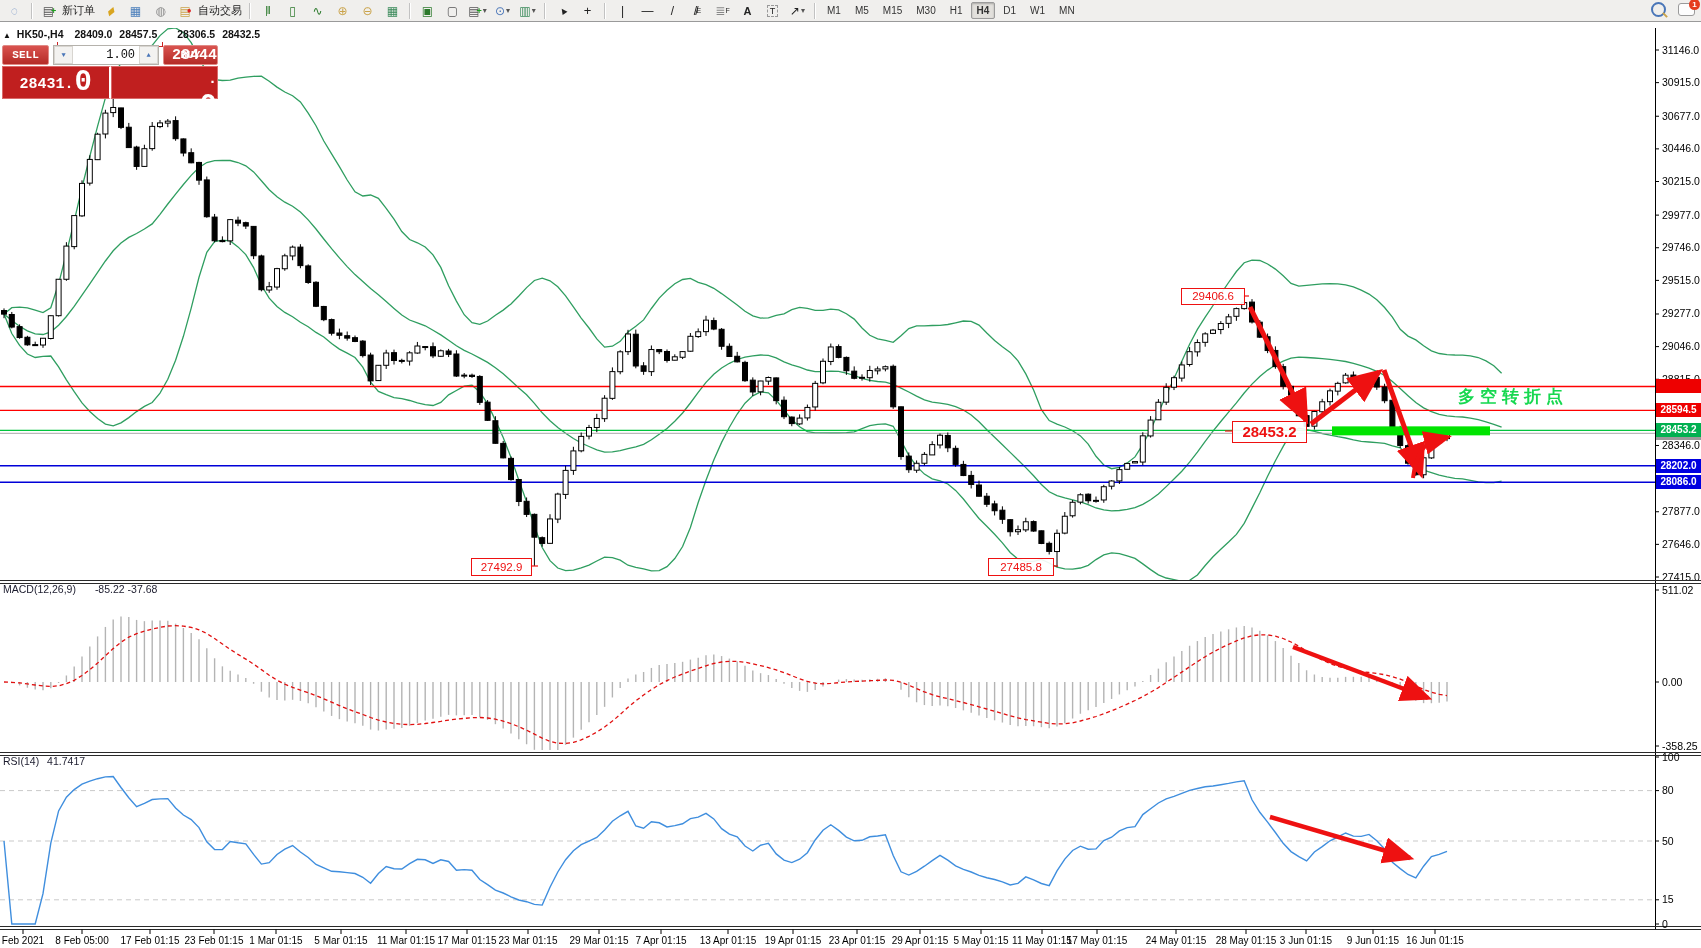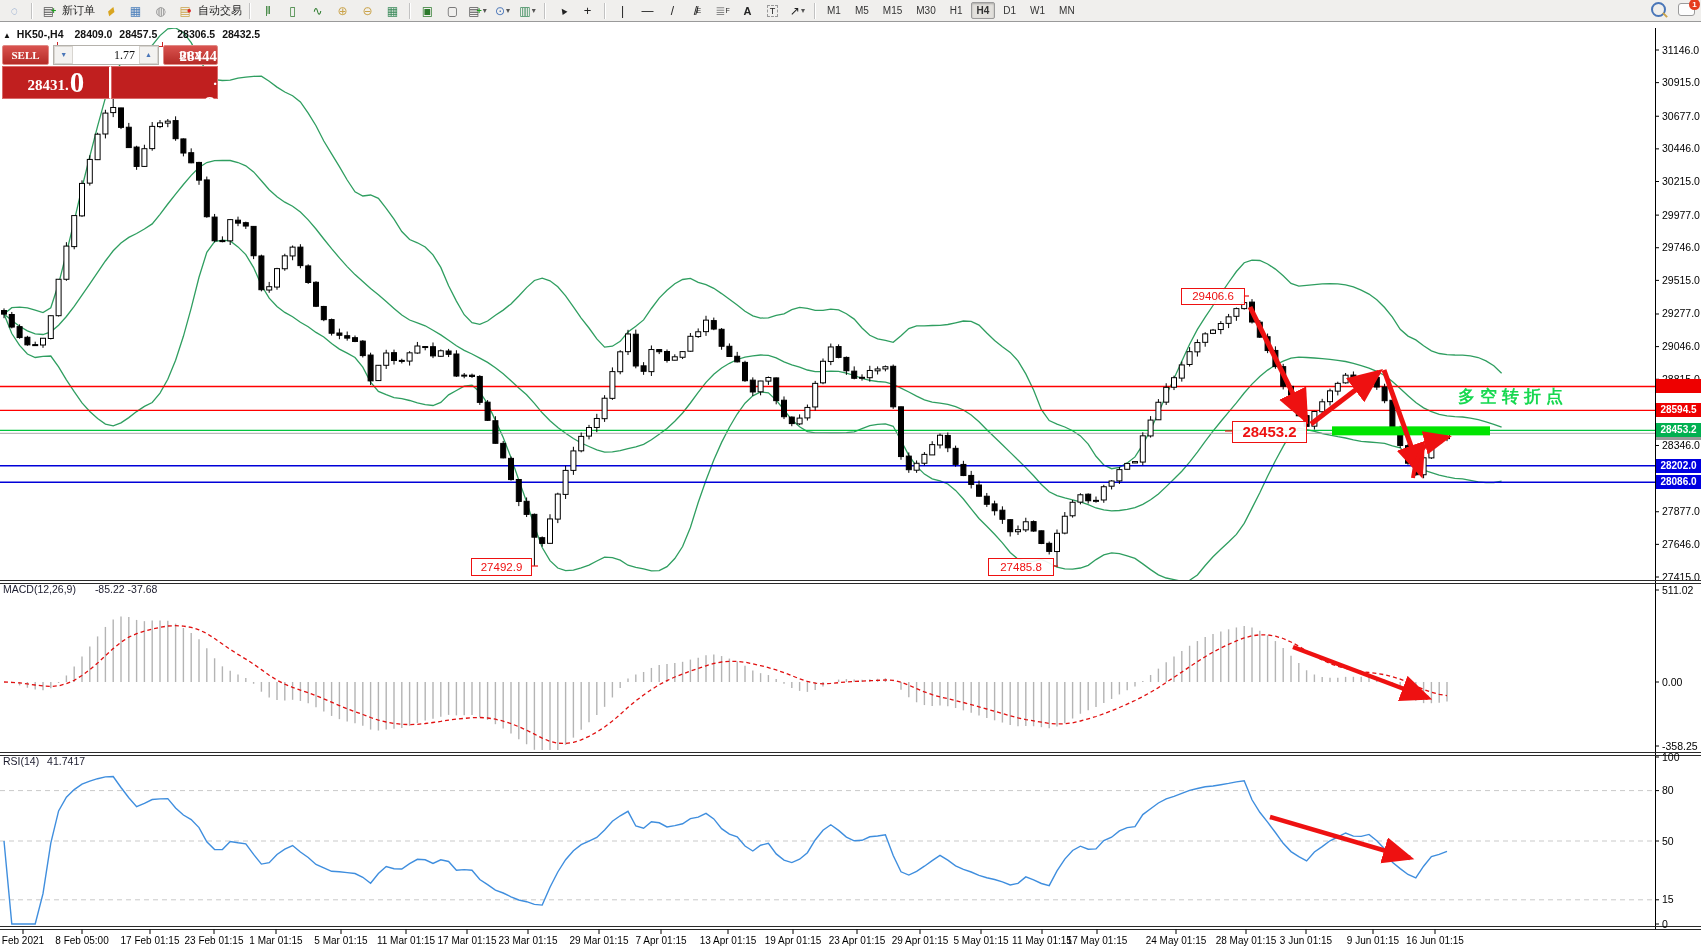--- a/index.html
+++ b/index.html
@@ -19,21 +19,21 @@
   .mag{width:11px;height:11px;border:2px solid #4a76b8;border-radius:50%;position:relative;margin-right:12px;}
   .mag::after{content:"";position:absolute;width:6px;height:2px;background:#caa34a;left:9px;top:10px;transform:rotate(45deg);}
   .chat{width:15px;height:11px;border:1.5px solid #9a9a9a;border-radius:3px;position:relative;background:#fdfdfd;}
   .chat .badge{position:absolute;right:-6px;top:-5px;background:#e53c1e;color:#fff;font-size:8px;font-weight:bold;
                width:11px;height:11px;border-radius:50%;text-align:center;line-height:11px;}
   
   #chart-title{position:absolute;left:3px;top:28px;font-size:10.5px;font-weight:bold;color:#111;z-index:20;white-space:nowrap;}
   #chart-title .tri{font-size:8px;margin-right:3px;color:#111;}
   #title-underline{position:absolute;left:57px;top:42px;width:104px;height:4px;border-left:1px solid #cc2222;
                    border-right:1px solid #cc2222;border-bottom:1px solid #cc2222;z-index:20;}
-  #quote{position:absolute;left:2px;top:45px;width:216px;z-index:25;font-family:Liberation Serif, serif;}
+  #quote{position:absolute;left:2px;top:45px;width:216px;z-index:25;font-family:Liberation Mono, monospace;}
   #quote .row1{display:flex;height:20px;}
   .qbtn{background:linear-gradient(#d9534f,#b52b27);color:#fff;font-size:11px;font-weight:bold;
         display:flex;align-items:center;justify-content:center;border:1px solid #e08a86;border-radius:2px;}
   #sell-btn{width:46px;}
   #buy-btn{width:54px;margin-left:4px;}
   #vol-box{display:flex;width:108px;margin-left:4px;border:1px solid #b5b2ac;background:#fff;box-sizing:border-box;}
   .stepbtn{width:17px;background:#f3f2f0;color:#4a76b8;font-size:7px;display:flex;align-items:center;justify-content:center;border:1px solid #d8d5d0;}
   #vol-val{flex:1;font-size:12px;color:#111;text-align:right;padding:2px 4px 0 0;}
   #quote .row2{display:flex;height:33px;margin-top:1px;}
   .pricecell{background:#c01f1f;color:#fff;display:flex;align-items:flex-end;justify-content:center;
@@ -892,21 +892,21 @@
     <span style="margin-left:17px">28306.5</span>
     <span style="margin-left:4px">28432.5</span>
   </div>
   <div id="title-underline"></div>
 
   <div id="quote">
     <div class="row1">
       <div id="sell-btn" class="qbtn">SELL</div>
       <div id="vol-box">
         <div class="stepbtn">▼</div>
-        <div id="vol-val">1.77</div>
+        <div id="vol-val">1.00</div>
         <div class="stepbtn">▲</div>
       </div>
       <div id="buy-btn" class="qbtn">BUY</div>
     </div>
     <div class="row2">
       <div id="bid-cell" class="pricecell">
         <span class="pnum">28431</span>
         <span class="pnum">.</span>
         <span class="pbig">0</span>
       </div>

